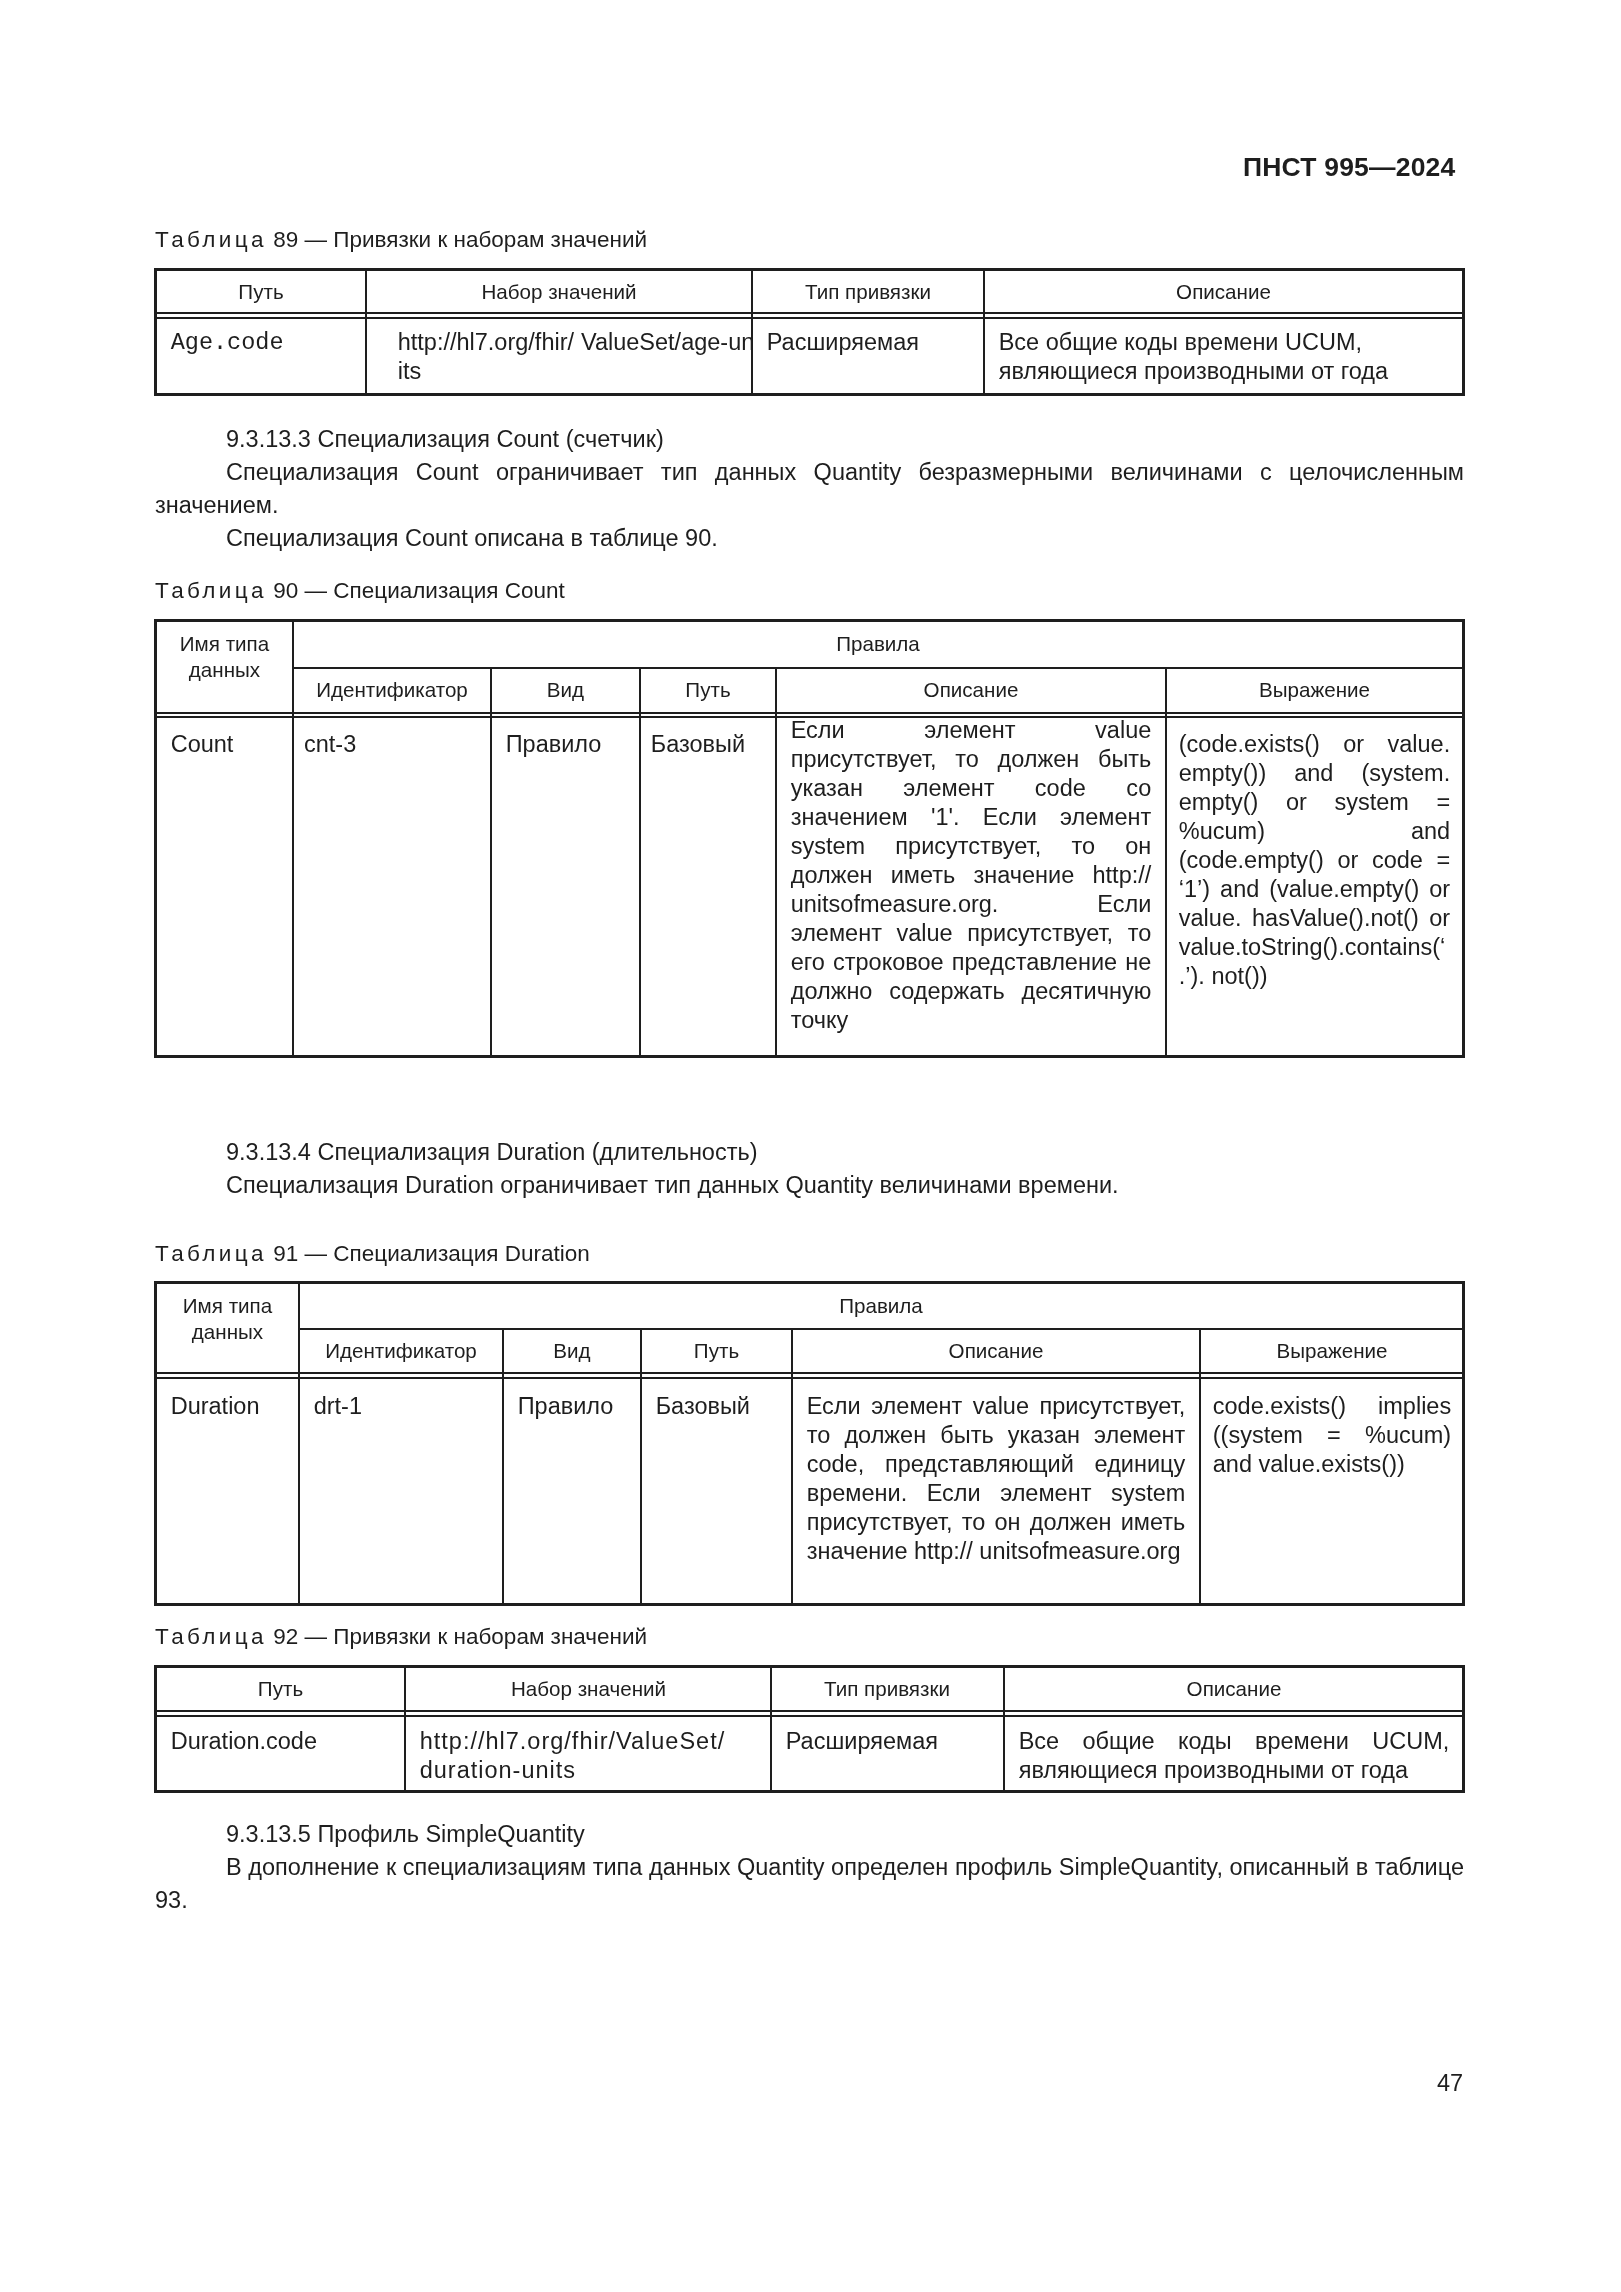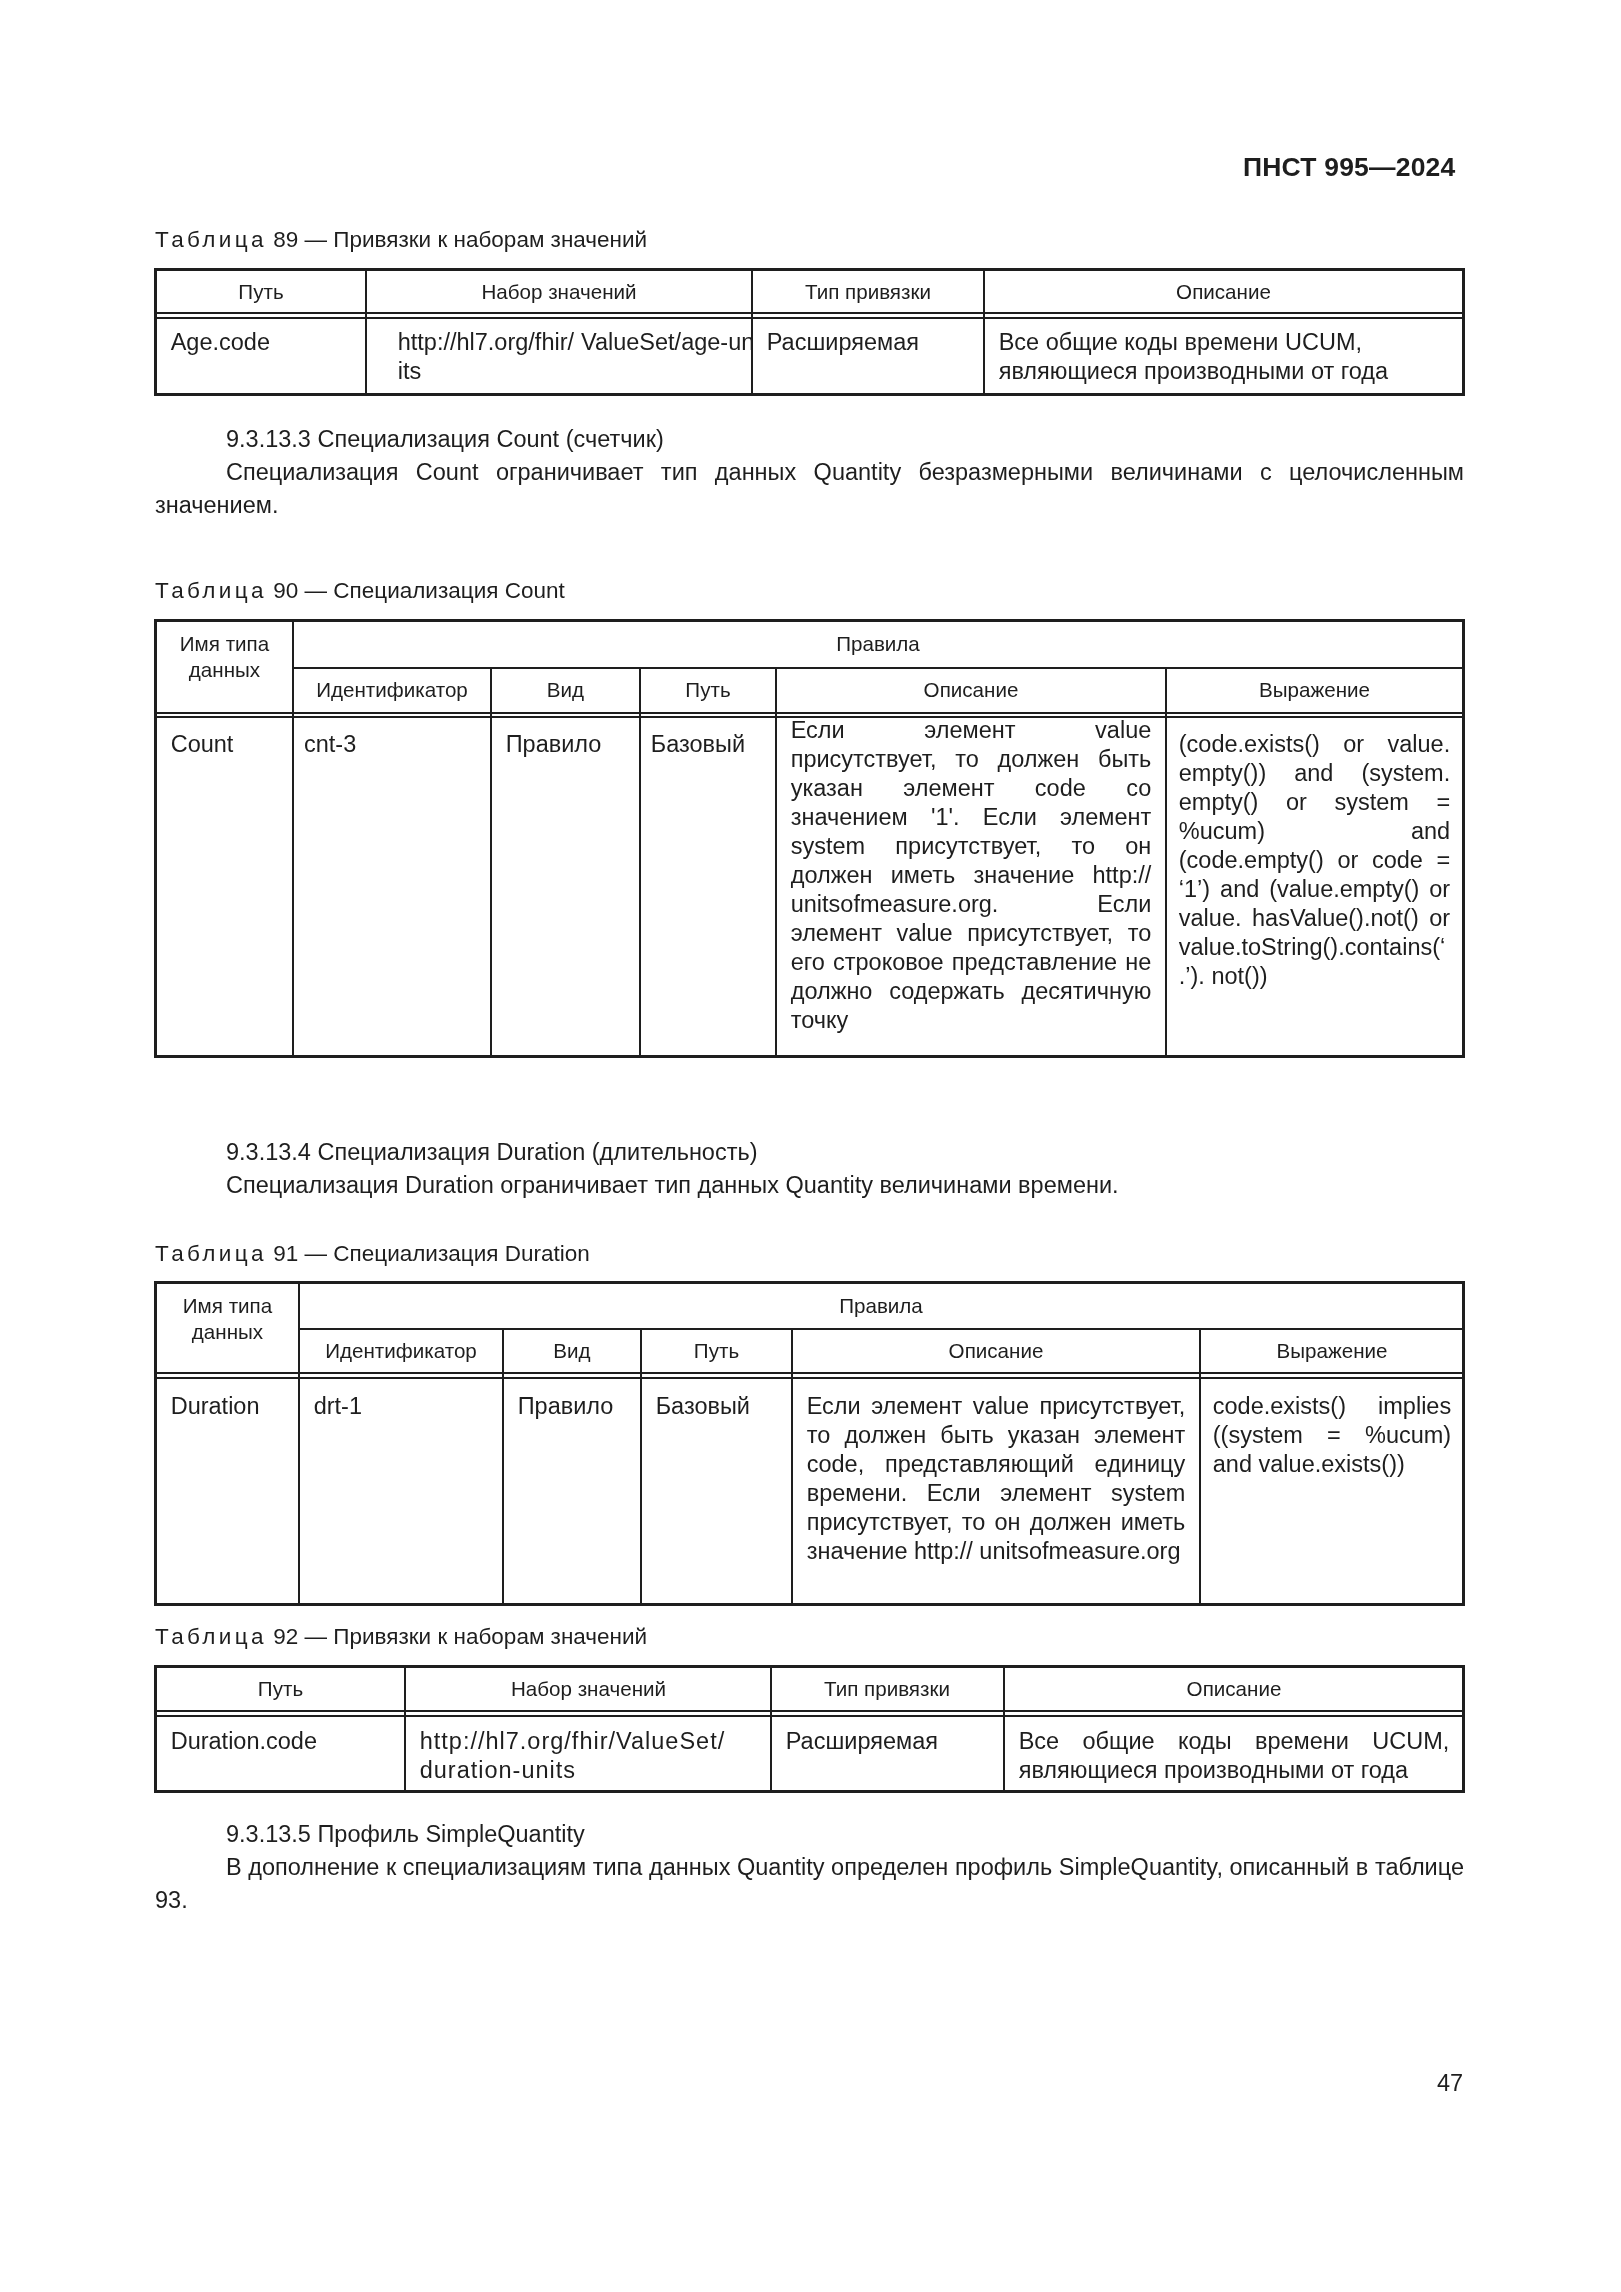--- a/index.html
+++ b/index.html
@@ -35,29 +35,30 @@
   <div class="line" style="left:1462px;top:268px;width:2.9px;height:128px;"></div>
   <div class="line" style="left:365px;top:268px;width:2px;height:128px;"></div>
   <div class="line" style="left:751px;top:268px;width:2px;height:128px;"></div>
   <div class="line" style="left:983px;top:268px;width:2px;height:128px;"></div>
 
   <div class="hcell" style="left:157px;top:271px;width:208px;height:41px;">Путь</div>
   <div class="hcell" style="left:367px;top:271px;width:384px;height:41px;">Набор значений</div>
   <div class="hcell" style="left:753px;top:271px;width:230px;height:41px;">Тип привязки</div>
   <div class="hcell" style="left:985px;top:271px;width:477px;height:41px;">Описание</div>
 
-  <div class="cell" style="left:157px;top:328px;width:208px;">Age.code</div>
+  <div class="cell" style="left:157px;top:328px;width:208px;font-family:Liberation Mono, monospace;">Age.code</div>
   <div class="cell just" style="left:367px;top:328px;width:384px;word-break:break-all;margin-left:17px;">http://hl7.org/fhir/ ValueSet/age-units</div>
   <div class="cell" style="left:753px;top:328px;width:230px;">Расширяемая</div>
   <div class="cell" style="left:985px;top:328px;width:477px;hyphens:auto;" lang="ru">Все общие коды времени UCUM, являющиеся производными от года</div>
 </div>
 
 <div class="abs para" style="top:423px;">
   <p><span class="ind"></span><span>9.3.13.3 Специализация Count (счетчик)</span></p>
   <p style="hyphens:auto;" lang="ru"><span class="ind"></span><span>Специализация Count ограничивает тип данных Quantity безразмерными величинами с целочисленным значением.</span></p>
+  <p><span class="ind"></span><span>Специализация Count описана в таблице 90.</span></p>
 </div>
 
 <div class="abs caption" style="top:578px;"><span class="sp">Таблица</span><span> 90 — Специализация Count</span></div>
 
 <div>
   <div class="line" style="left:154px;top:619px;width:1311px;height:2.9px;"></div>
   <div class="line" style="left:292px;top:667px;width:1173px;height:2px;"></div>
   <div class="line" style="left:154px;top:712px;width:1311px;height:2px;"></div>
   <div class="line" style="left:154px;top:716px;width:1311px;height:2px;"></div>
   <div class="line" style="left:154px;top:1055px;width:1311px;height:2.9px;"></div>

